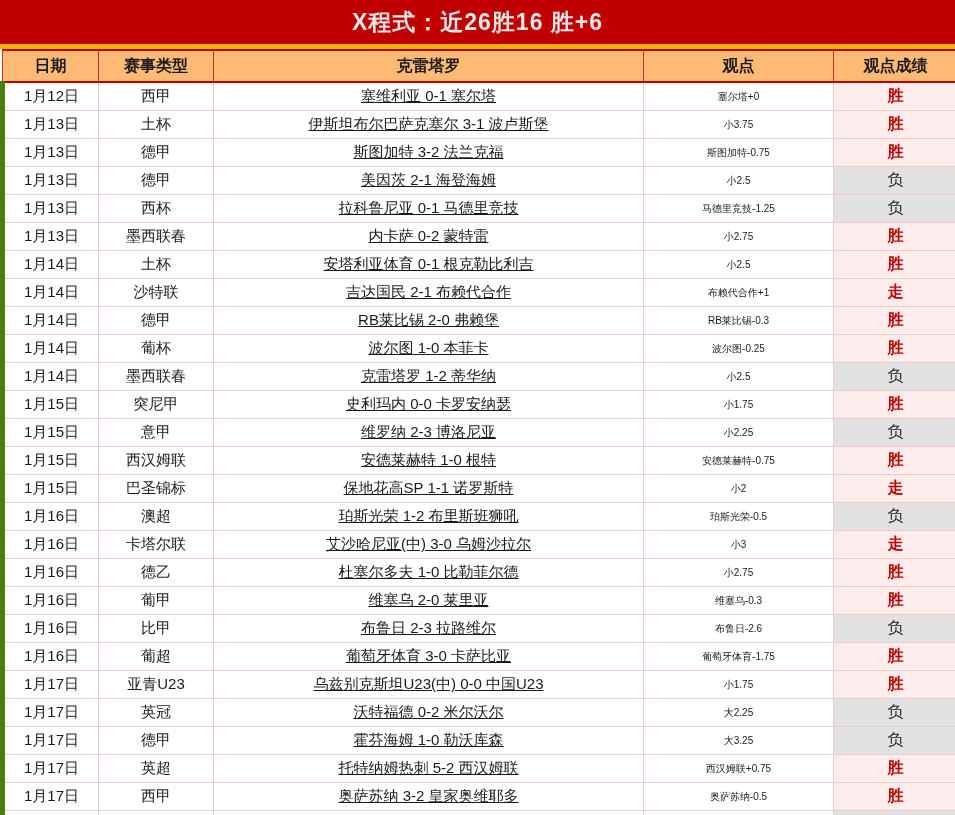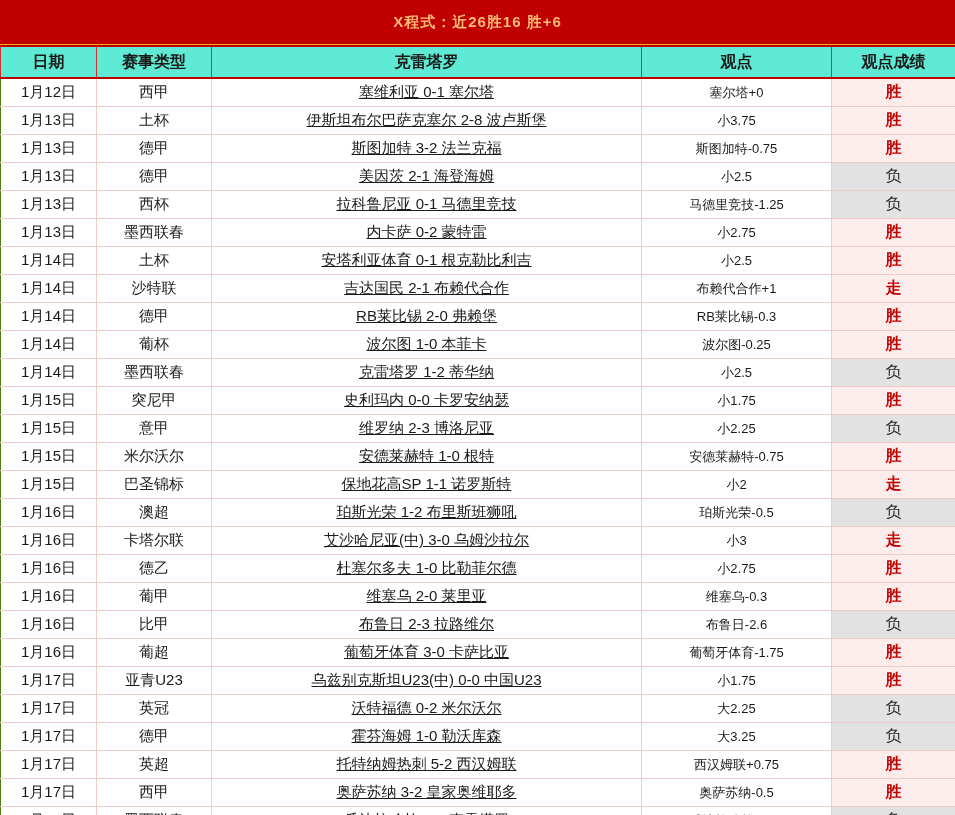--- a/index.html
+++ b/index.html
@@ -15,28 +15,28 @@
   }
   .sheet {
     width: 955px;
     height: 815px;
     position: relative;
     box-sizing: border-box;
   }
   .title-bar {
     height: 44px;
     background: #c00000;
-    color: #fdba74;
+    color: #e5e5e5;
     display: flex;
     align-items: center;
     justify-content: center;
-    font-size: 15px;
+    font-size: 23px;
     font-weight: bold;
     letter-spacing: 1px;
-    border-bottom: 1px solid #eab308;
+    border-bottom: 5px solid #eab308;
   }
   table {
     border-collapse: collapse;
     width: 955px;
     table-layout: fixed;
   }
   col.c-date   { width: 96px; }
   col.c-league { width: 115px; }
   col.c-match  { width: 430px; }
   col.c-view   { width: 190px; }
@@ -48,37 +48,37 @@
     text-align: center;
     vertical-align: middle;
     font-size: 15px;
     color: #1a1a1a;
     padding: 0;
     height: 27px;
     white-space: nowrap;
     overflow: hidden;
   }
   thead th {
-    background: #5eead4;
+    background: #fdba74;
     font-weight: bold;
     font-size: 16px;
     height: 30px;
     border-top: 2px solid #c00000;
     border-bottom: 2px solid #c00000;
     border-left: 1px solid #c9302c;
     border-right: 1px solid #c9302c;
   }
   tbody td {
     border: 1px solid #f0c9c9;
   }
-  tbody tr td:first-child { border-left: 1px solid #4d7c0f; }
+  tbody tr td:first-child { border-left: 5px solid #4d7c0f; }
   tbody tr td:last-child  { border-right: 1px solid #e3a9a9; }
 
   td.match { font-size: 15px; text-decoration: underline; }
-  td.view  { font-size: 13px; }
+  td.view  { font-size: 10px; }
 
   td.res {
     font-weight: bold;
     font-size: 16px;
   }
   td.res.win  { color: #c00000; background: #fdecec; }
   td.res.lose { color: #262626; background: #e2e2e2; font-weight: normal; }
   td.res.draw { color: #c00000; background: #fdecec; }
 </style>
 </head>
@@ -108,21 +108,21 @@
         <tr>
           <td class="date">1月12日</td>
           <td class="league">西甲</td>
           <td class="match">塞维利亚  0-1  塞尔塔</td>
           <td class="view">塞尔塔+0</td>
           <td class="res win">胜</td>
         </tr>
         <tr>
           <td class="date">1月13日</td>
           <td class="league">土杯</td>
-          <td class="match">伊斯坦布尔巴萨克塞尔  2-8  波卢斯堡</td>
+          <td class="match">伊斯坦布尔巴萨克塞尔  3-1  波卢斯堡</td>
           <td class="view">小3.75</td>
           <td class="res win">胜</td>
         </tr>
         <tr>
           <td class="date">1月13日</td>
           <td class="league">德甲</td>
           <td class="match">斯图加特  3-2  法兰克福</td>
           <td class="view">斯图加特-0.75</td>
           <td class="res win">胜</td>
         </tr>
@@ -191,21 +191,21 @@
         </tr>
         <tr>
           <td class="date">1月15日</td>
           <td class="league">意甲</td>
           <td class="match">维罗纳  2-3  博洛尼亚</td>
           <td class="view">小2.25</td>
           <td class="res lose">负</td>
         </tr>
         <tr>
           <td class="date">1月15日</td>
-          <td class="league">米尔沃尔</td>
+          <td class="league">西汉姆联</td>
           <td class="match">安德莱赫特  1-0  根特</td>
           <td class="view">安德莱赫特-0.75</td>
           <td class="res win">胜</td>
         </tr>
         <tr>
           <td class="date">1月15日</td>
           <td class="league">巴圣锦标</td>
           <td class="match">保地花高SP  1-1  诺罗斯特</td>
           <td class="view">小2</td>
           <td class="res draw">走</td>

